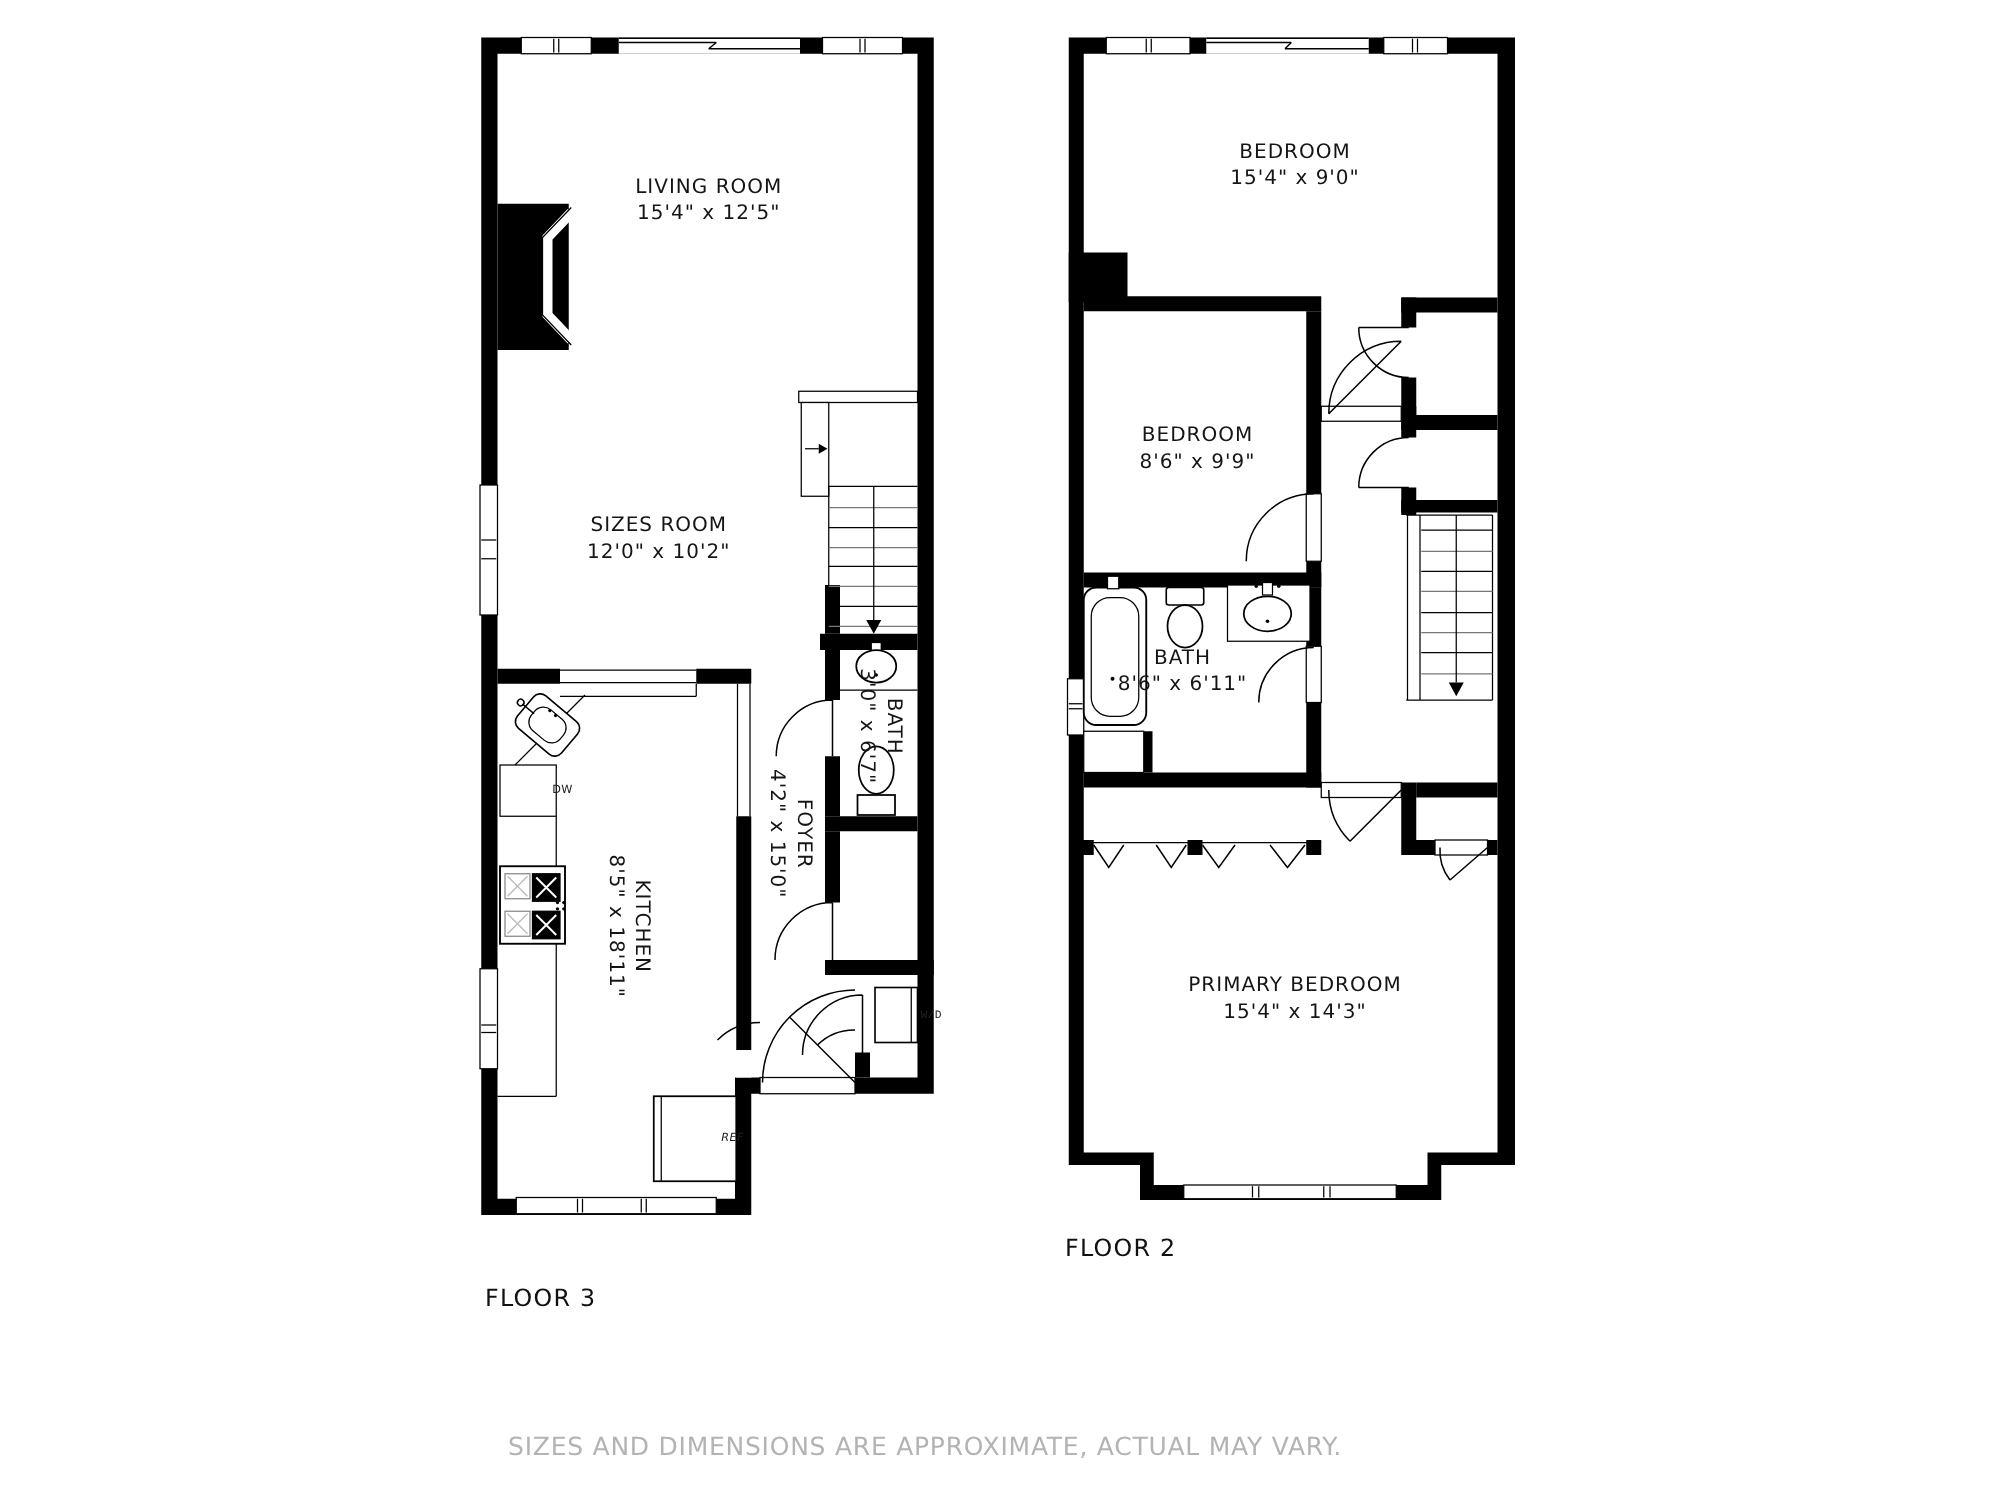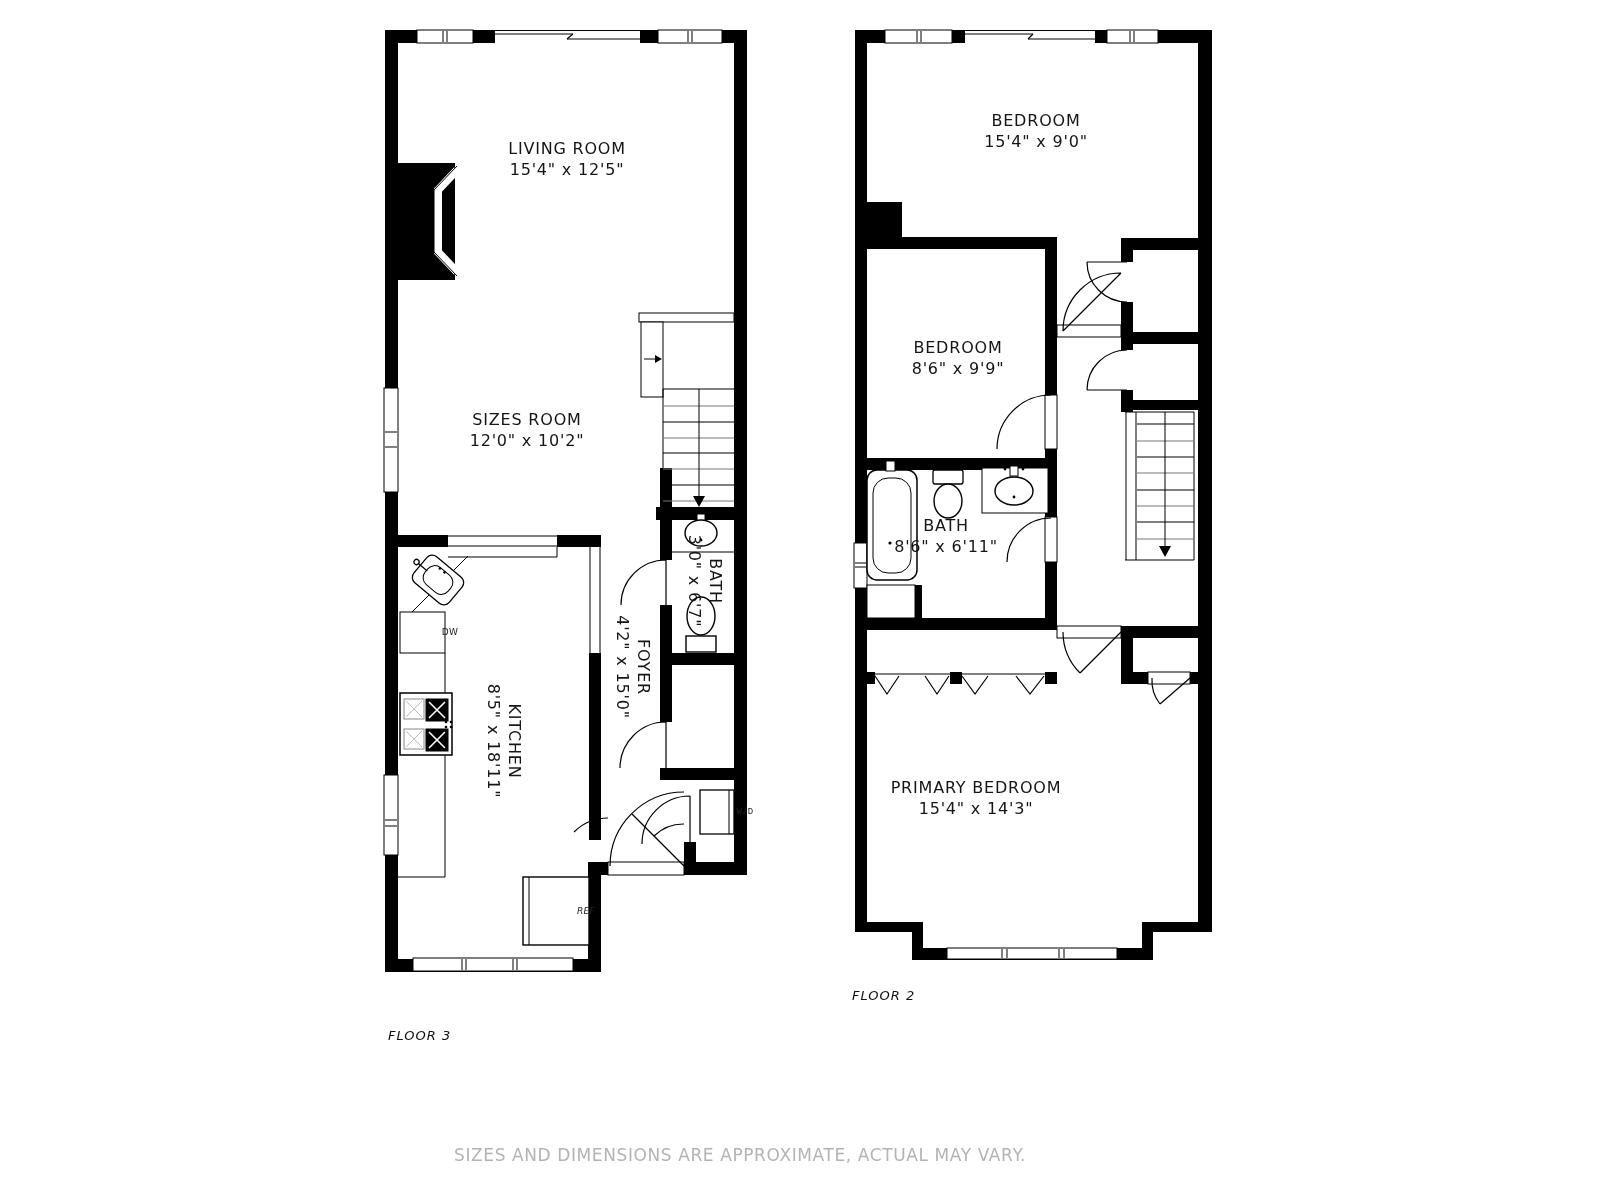--- a/index.html
+++ b/index.html
@@ -2,23 +2,23 @@
 <html><head>
 <meta charset="utf-8">
 <style>
   html,body{margin:0;padding:0;background:#fff;}
   #canvas{position:relative;width:1600px;height:1200px;background:#fff;overflow:hidden;
           font-family:"DejaVu Sans",sans-serif;}
   #plan-svg{position:absolute;left:0;top:0;}
   .label{position:absolute;transform:translate(-50%,-50%);text-align:center;
          font-size:16px;line-height:21px;letter-spacing:.8px;color:#151515;white-space:nowrap;}
   .label.rot{transform:translate(-50%,-50%) rotate(90deg);}
-  .floor-label{position:absolute;font-size:13px;letter-spacing:1px;color:#111;white-space:nowrap;font-style:italic;}
+  .floor-label{position:absolute;font-size:19px;letter-spacing:1px;color:#111;white-space:nowrap;}
   .mini{position:absolute;transform:translate(-50%,-50%);font-size:9px;letter-spacing:.3px;color:#222;white-space:nowrap;margin-left:28px;}
-  .disclaimer{position:absolute;font-size:17px;letter-spacing:.6px;color:#b3b3b3;white-space:nowrap;}
+  .disclaimer{position:absolute;font-size:20px;letter-spacing:.6px;color:#b3b3b3;white-space:nowrap;}
 </style>
 </head>
 <body>
 
 <div id="canvas">
 
 <svg id="plan-svg" width="1600" height="1200" viewBox="0 0 1600 1200">
 
   <g>
 
@@ -329,21 +329,21 @@
     <div>15'4" x 9'0"</div>
   </div>
   <div class="label" style="left:958px;top:358px;">
     <div>BEDROOM</div>
     <div>8'6" x 9'9"</div>
   </div>
   <div class="label" style="left:946px;top:536px;">
     <div>BATH</div>
     <div>8'6" x 6'11"</div>
   </div>
-  <div class="label" style="left:976px;top:798px;">
+  <div class="label" style="left:1036px;top:798px;">
     <div>PRIMARY BEDROOM</div>
     <div>15'4" x 14'3"</div>
   </div>
 
   <div class="mini" style="left:422px;top:632px;">DW</div>
   <div class="mini" style="left:558px;top:911px;font-style:italic;">REF</div>
   <div class="mini" style="left:717px;top:812px;font-family:Liberation Mono, monospace;">W/D</div>
 
   <div class="floor-label" style="left:388px;top:1028px;">FLOOR 3</div>
   <div class="floor-label" style="left:852px;top:988px;">FLOOR 2</div>

